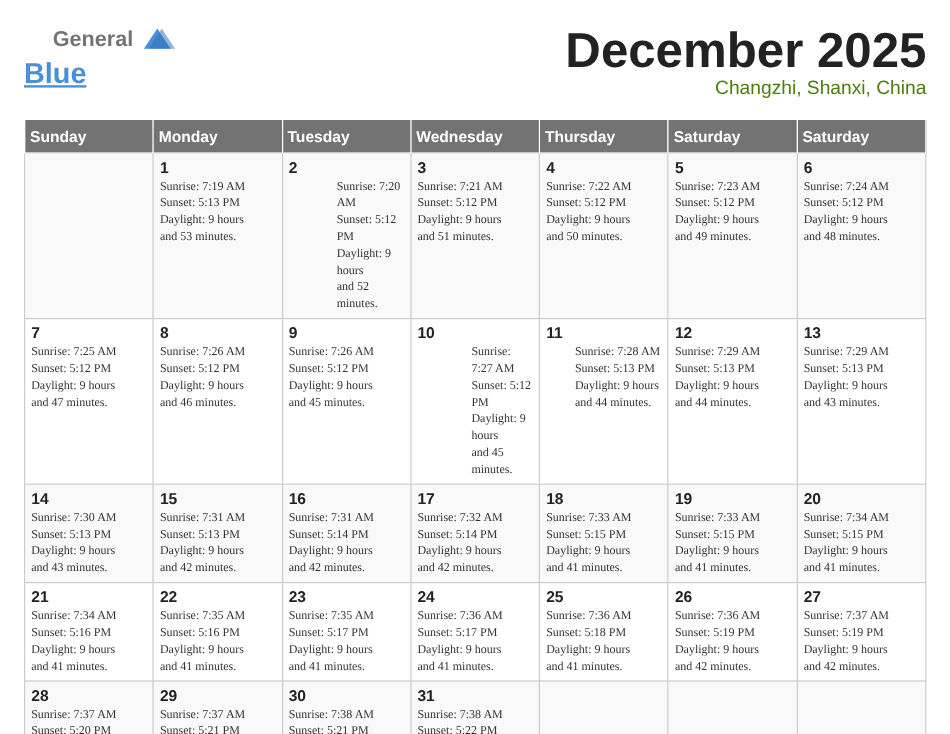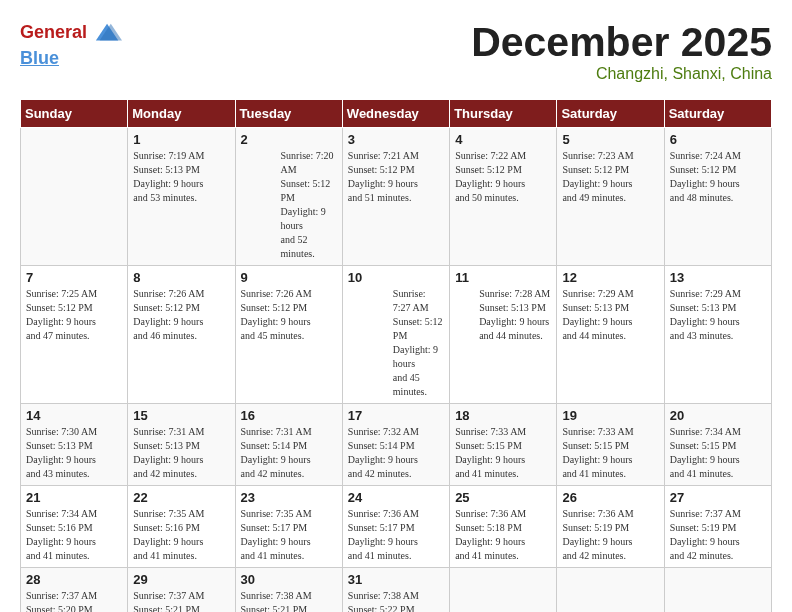--- a/index.html
+++ b/index.html
@@ -36,21 +36,21 @@
     }
     .location-title {
       font-size: 16px;
       color: #4d7c0f;
     }
     table {
       width: 100%;
       border-collapse: collapse;
     }
     thead tr th {
-      background: #7f1d1d;
+      background: #737373;
       color: #fff;
       font-size: 13px;
       font-weight: bold;
       padding: 6px 4px;
       text-align: left;
       border: 1px solid #fff;
     }
     tbody tr td {
       border: 1px solid #ccc;
       vertical-align: top;
@@ -78,27 +78,27 @@
     td.empty {
       background: #f5f5f5;
     }
   </style>
 </head>
 <body>
 
 <div class="header">
   <div class="logo">
     <div>
-      <span style="font-size:18px;font-weight:bold;color:#b91c1c;">General</span>
+      <span style="font-size:18px;font-weight:bold;color:#737373;margin-left:24px;">General</span>
       <svg class="logo-icon" viewBox="0 0 30 30" width="22" height="22" style="vertical-align:middle;">
         <polygon points="14,4 26,22 2,22" fill="#4a90d9"></polygon>
         <polygon points="18,4 30,22 6,22" fill="#2a6db5" opacity="0.5"></polygon>
       </svg>
       <br>
-      <span style="font-size:18px;font-weight:bold;color:#4a90d9;text-decoration:underline;">Blue</span>
+      <span style="font-size:24px;font-weight:bold;color:#4a90d9;text-decoration:underline;">Blue</span>
     </div>
   </div>
   <div class="title-block">
     <div class="month-title">December 2025</div>
     <div class="location-title">Changzhi, Shanxi, China</div>
   </div>
 </div>
 
 <table>
   <thead>

